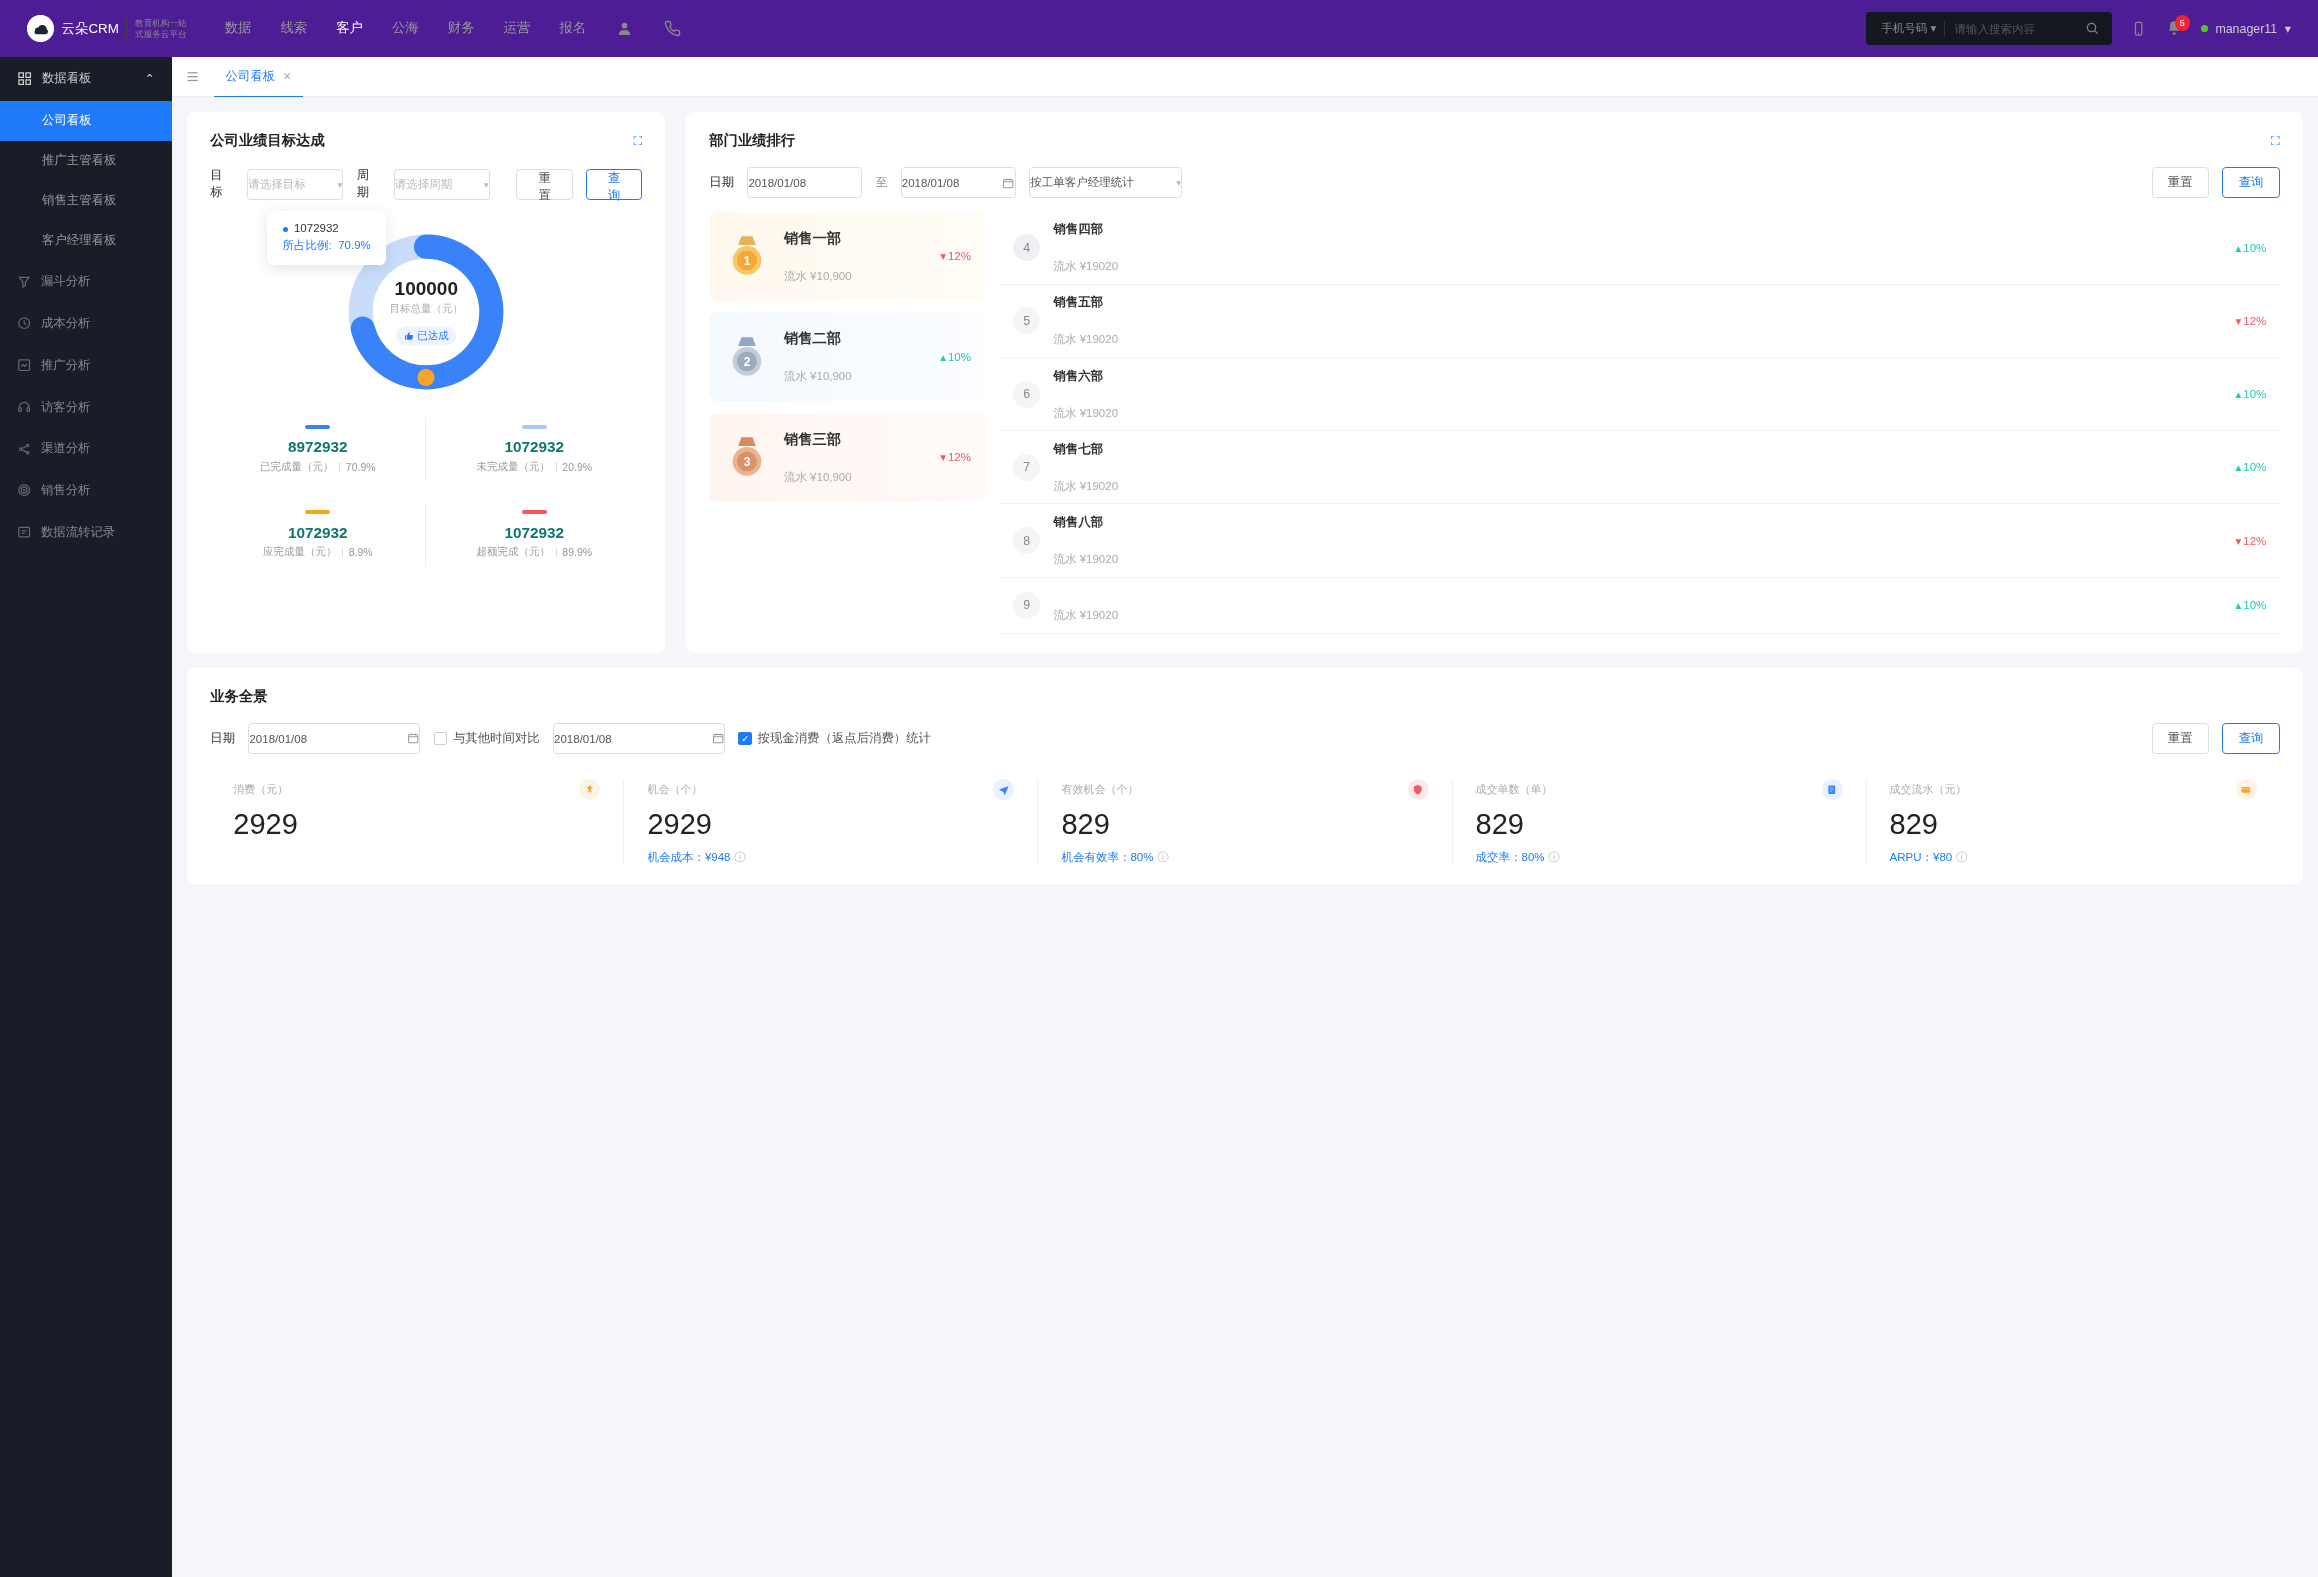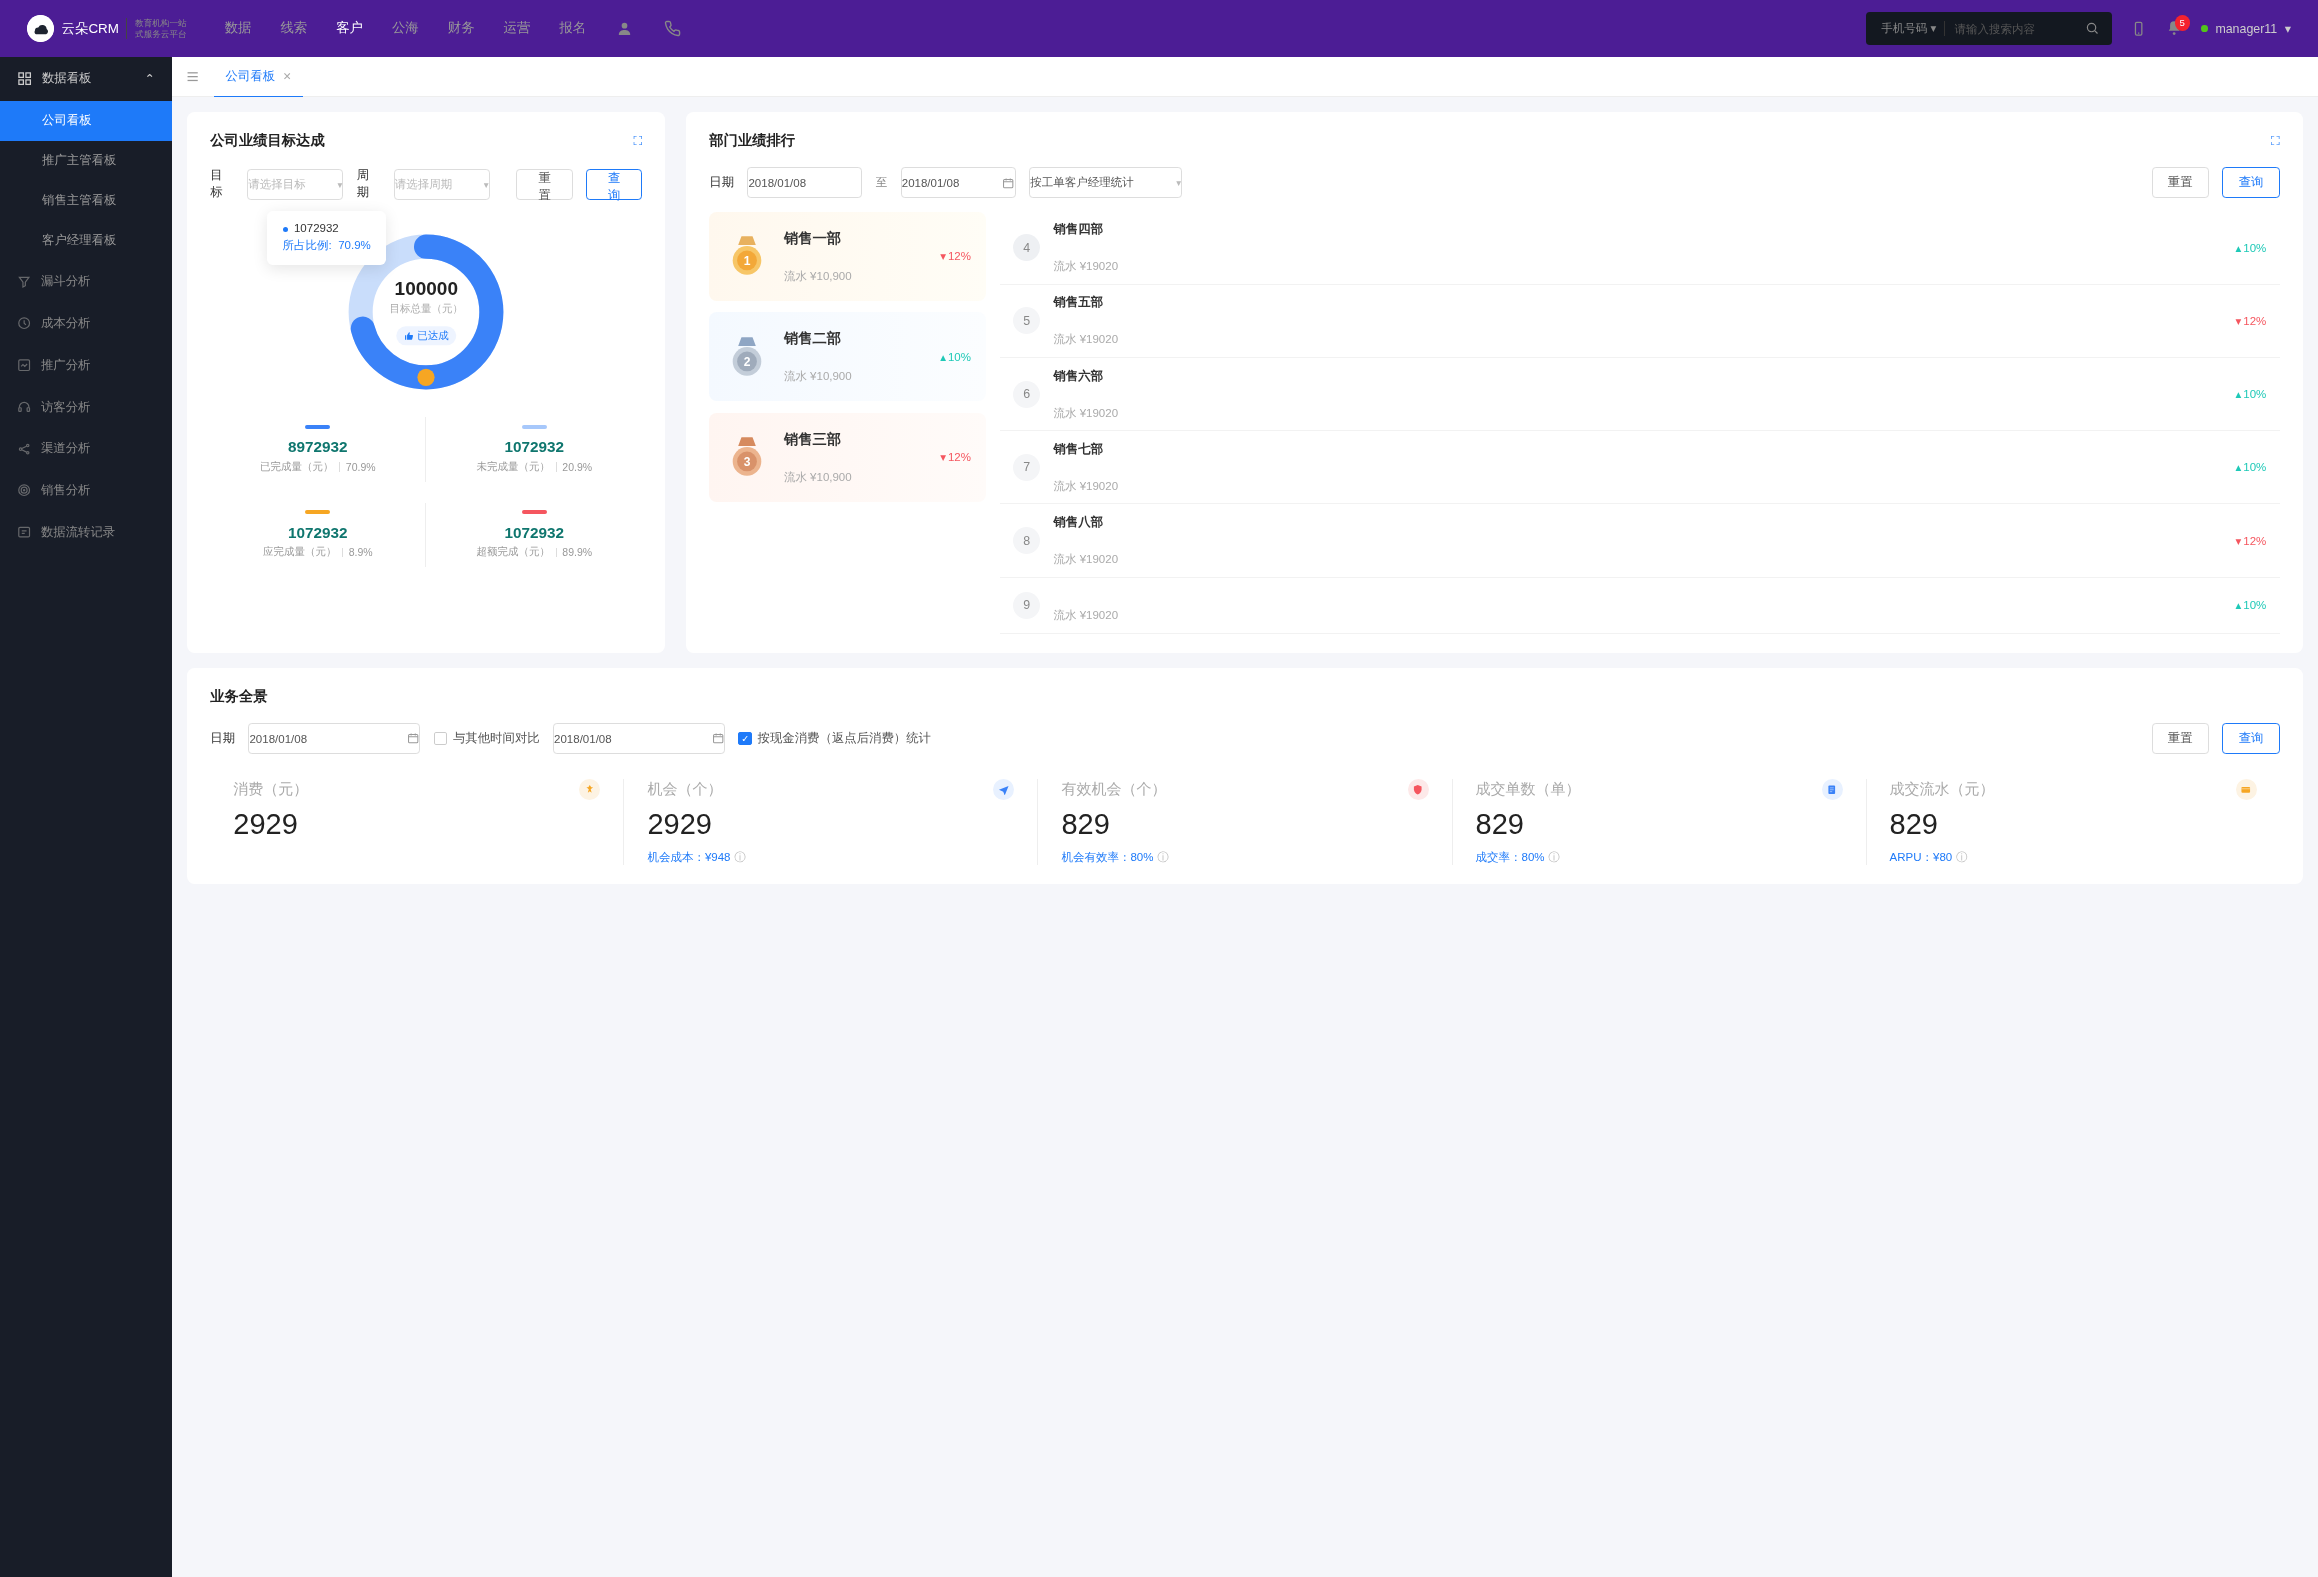--- a/index.html
+++ b/index.html
@@ -85,21 +85,21 @@
 .rank-num { width:27px; height:27px; border-radius:50%; background:#f4f5f7; color:#888; font-size:12.4px; display:flex; align-items:center; justify-content:center; }
 .rank-lrow:nth-child(1) .rank-num { background:#eef0f3; }
 .biz-card { }
 .biz-filter { display:flex; align-items:center; gap:13.4px; margin-bottom:25px; flex-wrap:wrap; }
 .checkbox { display:inline-flex; align-items:center; gap:5.7px; font-size:12.4px; color:#555; cursor:pointer; }
 .cb { width:13.4px; height:13.4px; border:1px solid #ccc; border-radius:1.9px; display:inline-flex; align-items:center; justify-content:center; }
 .cb.checked { background:#1e7af9; border-color:#1e7af9; color:#fff; font-size:9.6px; }
 .kpi-row { display:flex; }
 .kpi { flex:1; padding:0 23px; border-right:1px solid #eee; position:relative; }
 .kpi:last-child { border-right:none; }
-.kpi-head { display:flex; align-items:center; justify-content:space-between; font-size:15px; color:#aaa; margin-bottom:7.6px; }
+.kpi-head { display:flex; align-items:center; justify-content:space-between; font-size:11px; color:#aaa; margin-bottom:7.6px; }
 .kpi-ico { width:21px; height:21px; border-radius:50%; display:flex; align-items:center; justify-content:center; }
 .kpi-val { font-size:29px; font-weight:400; color:#222; }
 .kpi-sub { font-size:11.5px; color:#1e7af9; margin-top:9.6px; display:flex; align-items:center; gap:3.8px; }
 .kpi-sub .q { color:#bbb; }
 svg { display:block; }
 .flex-sp { flex:1; }
 .sep-txt { font-size:11.5px; color:#888; }
 </style>
 </head>
 <body>

